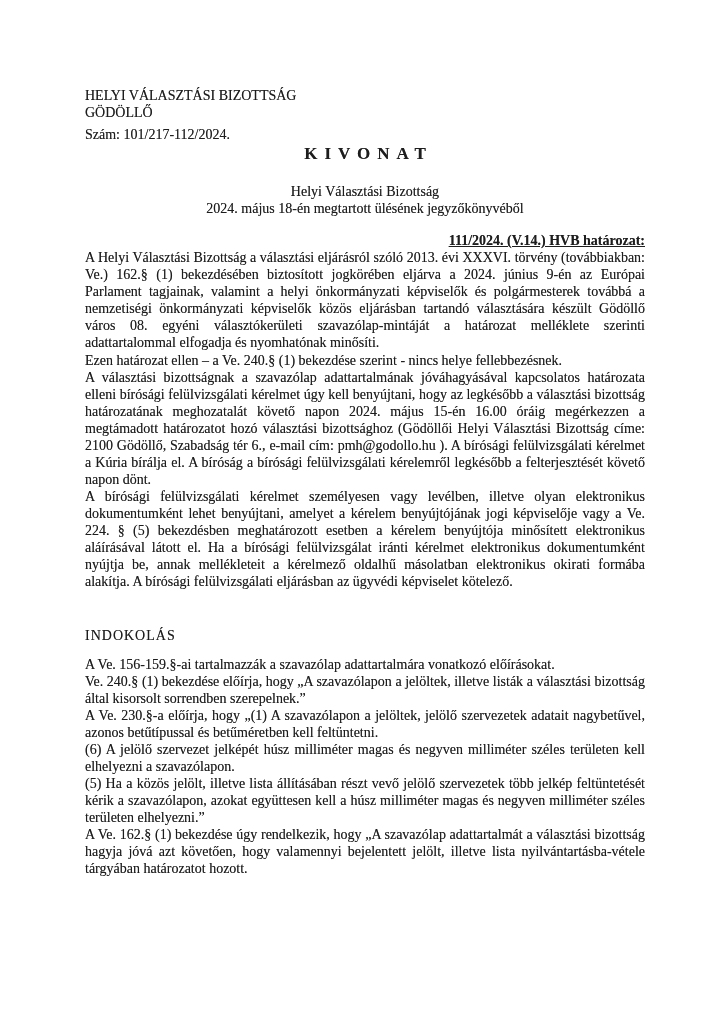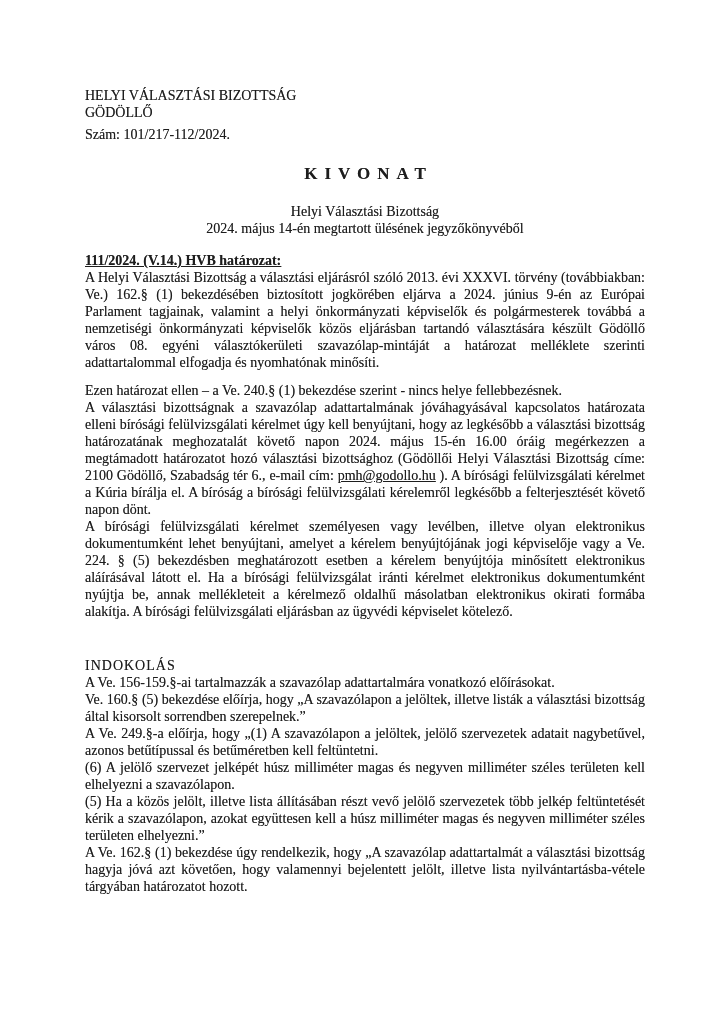--- a/index.html
+++ b/index.html
@@ -22,83 +22,83 @@
     text-shadow: 0 0 0.5px rgba(20,20,20,0.55); 
   }
   .header-block { text-align: left; }
   .header-line { display: block; }
   .doc-number { display: block; margin-top: 5px; font-family: Liberation Serif, serif; }
   .doc-title {
     text-align: center;
     font-weight: bold;
     font-size: 17px;
     letter-spacing: 7px;
-    margin-top: 22px;
+    margin-top: 2px;
     padding-left: 7px; 
   }
   .subtitle-block {
     text-align: center;
     margin-top: 21px;
   }
   .decision-heading {
-    text-align: left;
+    text-align: right;
     font-weight: bold;
     text-decoration: underline;
     margin-top: 15px;
   }
   .body-par {
     text-align: justify;
     margin: 0;
   }
   .par-group-1 { margin-top: 0; }
-  .par-group-2 { margin-top: 11px; }
-  .email-link { text-decoration: underline; }
+  .par-group-2 { margin-top: 1px; }
+  .email-link { }
   .section-heading {
     text-align: left;
     letter-spacing: 1px;
     margin-top: 37px;
   }
-  .justification-block { margin-top: 0; }
+  .justification-block { margin-top: 12px; }
 </style>
 </head>
 <body>
 
 <div class="page">
   <div class="content">
 
     <div class="header-block">
       <span class="header-line">HELYI VÁLASZTÁSI BIZOTTSÁG</span>
       <span class="header-line">GÖDÖLLŐ</span>
       <span class="doc-number">Szám: 101/217-112/2024.</span>
     </div>
 
     <div class="doc-title">KIVONAT</div>
 
     <div class="subtitle-block">
       <div>Helyi Választási Bizottság</div>
-      <div>2024. május 14-én megtartott ülésének jegyzőkönyvéből</div>
+      <div>2024. május 18-én megtartott ülésének jegyzőkönyvéből</div>
     </div>
 
     <div class="decision-heading">111/2024. (V.14.) HVB határozat:</div>
 
     <div class="par-group-1">
       <p class="body-par">A Helyi Választási Bizottság a választási eljárásról szóló 2013. évi XXXVI. törvény (továbbiakban: Ve.) 162.§ (1) bekezdésében biztosított jogkörében eljárva a 2024. június 9-én az Európai Parlament tagjainak, valamint a helyi önkormányzati képviselők és polgármesterek továbbá a nemzetiségi önkormányzati képviselők közös eljárásban tartandó választására készült Gödöllő város 08. egyéni választókerületi szavazólap-mintáját a határozat melléklete szerinti adattartalommal elfogadja és nyomhatónak minősíti.</p>
     </div>
 
     <div class="par-group-2">
       <p class="body-par">Ezen határozat ellen – a Ve. 240.§ (1) bekezdése szerint - nincs helye fellebbezésnek.</p>
       <p class="body-par"><span>A választási bizottságnak a szavazólap adattartalmának jóváhagyásával kapcsolatos határozata elleni bírósági felülvizsgálati kérelmet úgy kell benyújtani, hogy az legkésőbb a választási bizottság határozatának meghozatalát követő napon 2024. május 15-én 16.00 óráig megérkezzen a megtámadott határozatot hozó választási bizottsághoz (Gödöllői Helyi Választási Bizottság címe: 2100 Gödöllő, Szabadság tér 6., e-mail cím: </span><span class="email-link">pmh@godollo.hu</span><span> ). A bírósági felülvizsgálati kérelmet a Kúria bírálja el. A bíróság a bírósági felülvizsgálati kérelemről legkésőbb a felterjesztését követő napon dönt.</span></p>
       <p class="body-par">A bírósági felülvizsgálati kérelmet személyesen vagy levélben, illetve olyan elektronikus dokumentumként lehet benyújtani, amelyet a kérelem benyújtójának jogi képviselője vagy a Ve. 224. § (5) bekezdésben meghatározott esetben a kérelem benyújtója minősített elektronikus aláírásával látott el. Ha a bírósági felülvizsgálat iránti kérelmet elektronikus dokumentumként nyújtja be, annak mellékleteit a kérelmező oldalhű másolatban elektronikus okirati formába alakítja. A bírósági felülvizsgálati eljárásban az ügyvédi képviselet kötelező.</p>
     </div>
 
     <div class="section-heading">INDOKOLÁS</div>
 
     <div class="justification-block">
       <p class="body-par">A Ve. 156-159.§-ai tartalmazzák a szavazólap adattartalmára vonatkozó előírásokat.</p>
-      <p class="body-par">Ve. 160.§ (5) bekezdése előírja, hogy „A szavazólapon a jelöltek, illetve listák a választási bizottság által kisorsolt sorrendben szerepelnek.”</p>
-      <p class="body-par">A Ve. 249.§-a előírja, hogy „(1) A szavazólapon a jelöltek, jelölő szervezetek adatait nagybetűvel, azonos betűtípussal és betűméretben kell feltüntetni.</p>
+      <p class="body-par">Ve. 240.§ (1) bekezdése előírja, hogy „A szavazólapon a jelöltek, illetve listák a választási bizottság által kisorsolt sorrendben szerepelnek.”</p>
+      <p class="body-par">A Ve. 230.§-a előírja, hogy „(1) A szavazólapon a jelöltek, jelölő szervezetek adatait nagybetűvel, azonos betűtípussal és betűméretben kell feltüntetni.</p>
       <p class="body-par">(6) A jelölő szervezet jelképét húsz milliméter magas és negyven milliméter széles területen kell elhelyezni a szavazólapon.</p>
       <p class="body-par">(5) Ha a közös jelölt, illetve lista állításában részt vevő jelölő szervezetek több jelkép feltüntetését kérik a szavazólapon, azokat együttesen kell a húsz milliméter magas és negyven milliméter széles területen elhelyezni.”</p>
       <p class="body-par">A Ve. 162.§ (1) bekezdése úgy rendelkezik, hogy „A szavazólap adattartalmát a választási bizottság hagyja jóvá azt követően, hogy valamennyi bejelentett jelölt, illetve lista nyilvántartásba-vétele tárgyában határozatot hozott.</p>
     </div>
 
   </div>
 </div>
 
 </body></html>

